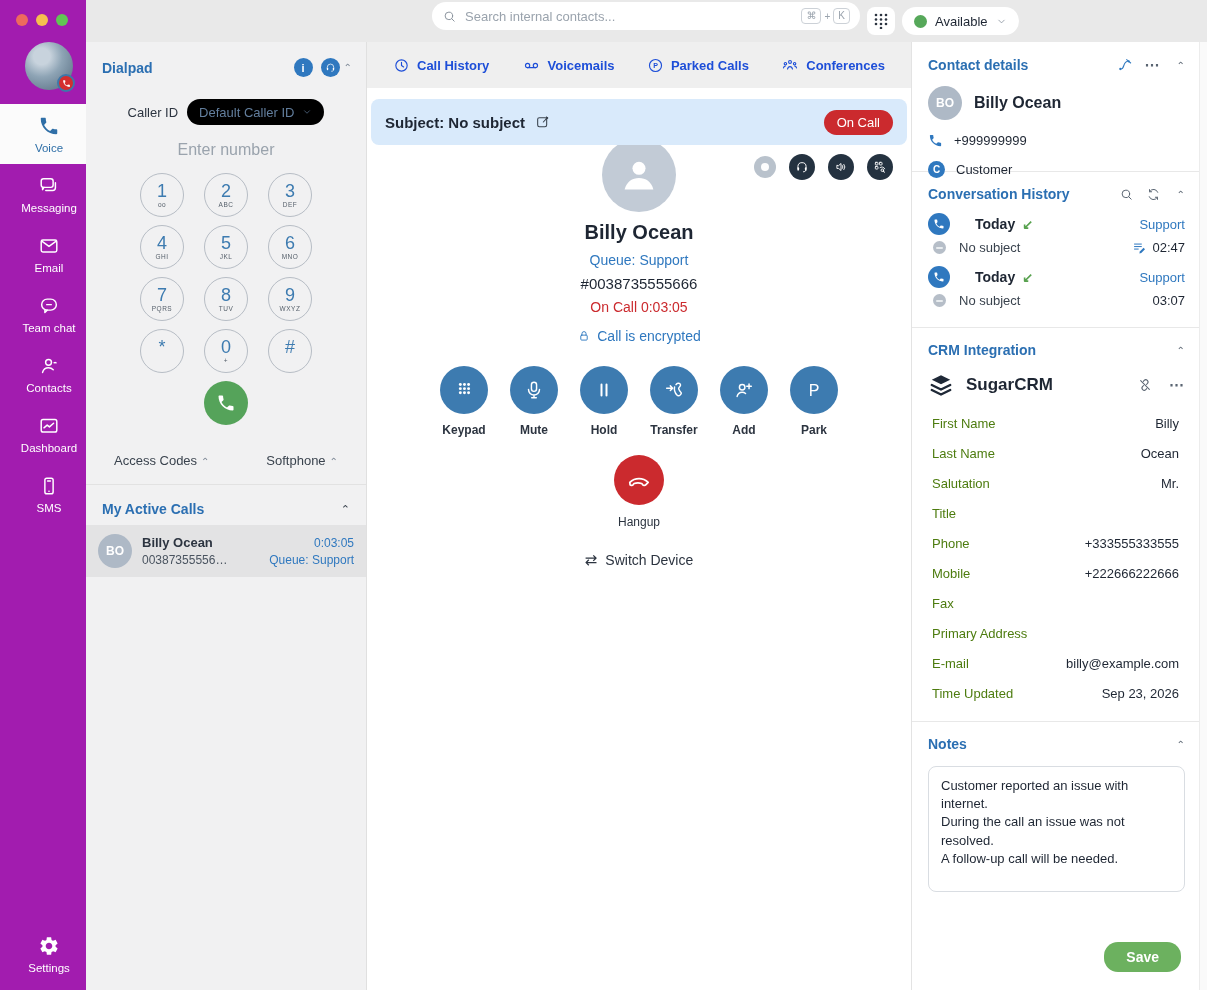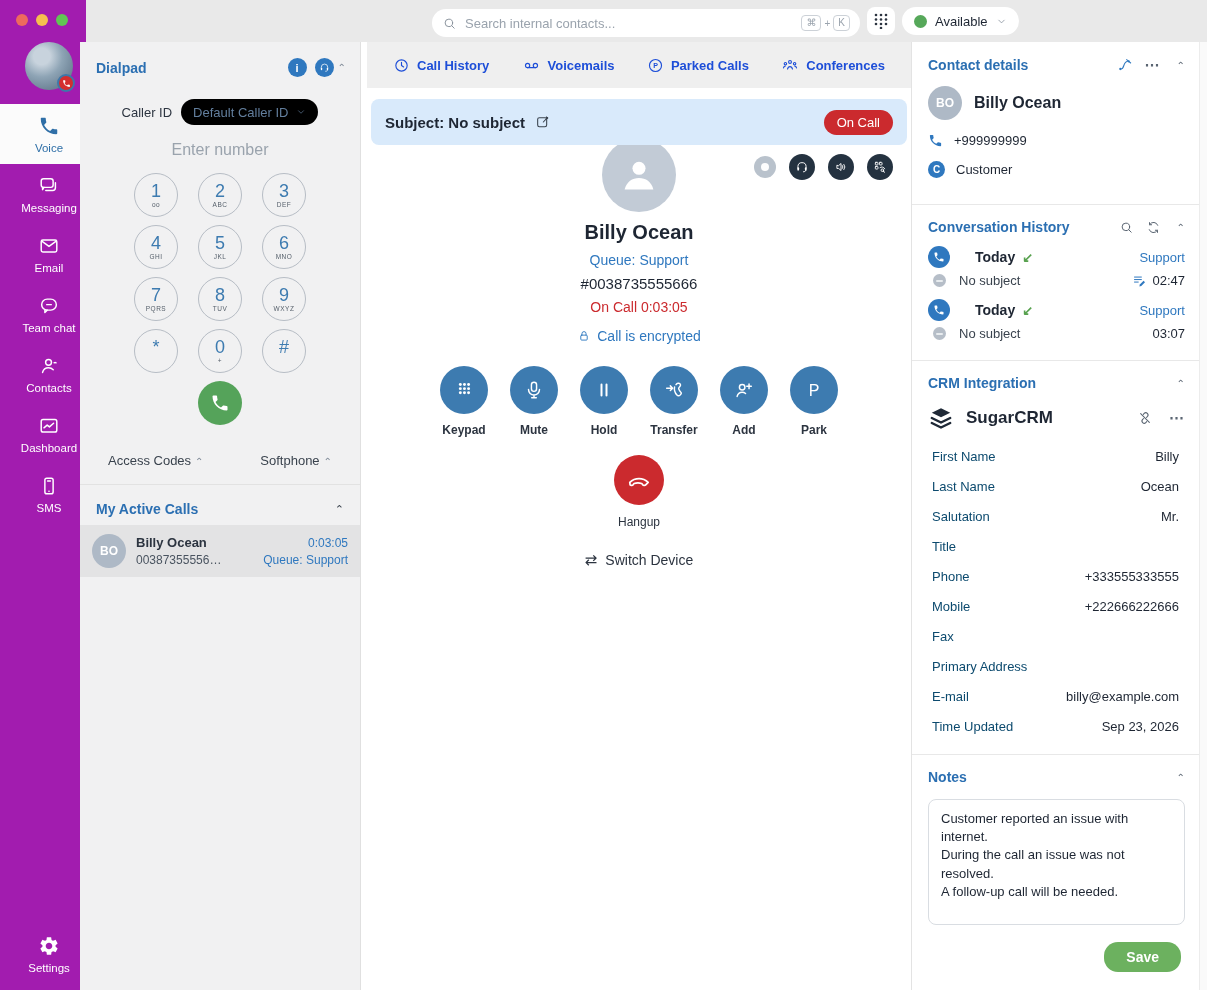--- a/index.html
+++ b/index.html
@@ -20,33 +20,33 @@
     background:radial-gradient(circle at 35% 30%, #c8d3dd 0 18%, #8ea4b5 45%, #51677c 100%); }
   .user-avatar .badge { position:absolute; right:-2px; bottom:-2px; width:18px; height:18px; border-radius:50%; background:#d42e2e; border:2px solid #3d77a9; display:flex; align-items:center; justify-content:center; color:#fff; }
   .nav { margin-top:14px; width:100%; display:flex; flex-direction:column; }
   .nav-item { width:100%; height:60px; display:flex; flex-direction:column; align-items:center; justify-content:center; gap:5px; color:#fff; cursor:pointer; }
   .nav-item .lbl { font-size:11.5px; }
   .nav-item.active { background:#fbfbfb; color:#2f6fa7; }
   .nav-settings { margin-top:auto; margin-bottom:6px; }
 
   
   .topbar { position:absolute; left:86px; top:0; width:1121px; height:42px; background:#e9e9e9; }
-  .search-pill { position:absolute; left:346px; top:9px; width:428px; height:28px; background:#fff; border-radius:14px; display:flex; align-items:center; padding:0 10px; color:#8b949e; }
+  .search-pill { position:absolute; left:346px; top:2px; width:428px; height:28px; background:#fff; border-radius:14px; display:flex; align-items:center; padding:0 10px; color:#8b949e; }
   .search-pill input { border:none; outline:none; flex:1; font-size:13px; background:transparent; color:#3a434e; margin-left:8px; font-family:"Liberation Sans",sans-serif; }
   .search-pill input::placeholder { color:#9aa3ad; }
   .kbd { border:1px solid #ccd1d7; border-radius:4px; color:#9aa3ad; font-size:10px; padding:1px 4px; line-height:12px; }
   .kbd-plus { color:#9aa3ad; font-size:10px; margin:0 3px; }
   .grid-btn { position:absolute; left:781px; top:7px; width:28px; height:28px; background:#fff; border-radius:8px; display:flex; align-items:center; justify-content:center; color:#2c3440; cursor:pointer; }
   .status-pill { position:absolute; left:816px; top:7px; height:28px; background:#fff; border-radius:14px; display:flex; align-items:center; gap:8px; padding:0 12px; cursor:pointer; }
   .status-dot { width:13px; height:13px; border-radius:50%; background:#56a85a; }
   .status-pill .lbl { font-size:13px; color:#1e2633; }
   .chev { color:#7b8694; }
 
   
-  .dialpad { position:absolute; left:80px; top:42px; width:281px; height:948px; background:#f1f1f2; border-right:1px solid #e0e0e0; }
+  .dialpad { position:absolute; left:86px; top:42px; width:281px; height:948px; background:#f1f1f2; border-right:1px solid #e0e0e0; }
   .dp-head { display:flex; align-items:center; padding:16px 14px 0 16px; }
   .sec-title { font-size:14px; font-weight:bold; color:#2b6fb2; }
   .dp-head .spacer, .spacer { flex:1; }
   .round-ic { width:19px; height:19px; border-radius:50%; background:#2f78bf; color:#fff; display:flex; align-items:center; justify-content:center; font-size:11px; font-weight:bold; margin-left:8px; cursor:pointer; }
   .dp-caller { display:flex; align-items:center; justify-content:center; gap:9px; margin-top:22px; }
   .dp-caller .lbl { font-size:13px; color:#2c3440; }
   .callerid-pill { background:#000000; border-radius:13px; height:26px; display:flex; align-items:center; gap:8px; padding:0 12px; color:#637f9e; font-size:13px; cursor:pointer; }
   .enter-number { display:block; width:200px; margin:16px auto 0; border:none; outline:none; background:transparent; text-align:center; font-size:16px; color:#3a434e; font-family:"Liberation Sans",sans-serif; }
   .enter-number::placeholder { color:#9aa3ad; }
   .keys { width:172px; margin:14px auto 0; display:grid; grid-template-columns:repeat(3,44px); column-gap:20px; row-gap:8px; justify-content:center; }
@@ -94,21 +94,21 @@
   .hangup .albl { font-size:12px; font-weight:normal; color:#2c3440; }
   .switch-dev { display:flex; align-items:center; gap:8px; margin-top:22px; font-size:14px; color:#2c3440; cursor:pointer; }
   .switch-dev .gl { font-size:15px; }
 
   
   .rightpanel { position:absolute; left:911px; top:42px; width:288px; height:948px; background:#fff; border-left:1px solid #e3e3e3; display:flex; flex-direction:column; }
   .rp-sec { padding:14px 14px 0 16px; border-bottom:1px solid #e8e8e8; }
   .rp-head { display:flex; align-items:center; gap:12px; }
   .rp-head .ic { color:#5a6572; cursor:pointer; }
   .rp-head .ic.blue { color:#2f78bf; }
-  .sec-contact { height:163px; }
+  .sec-contact { height:130px; }
   .contact-row { display:flex; align-items:center; gap:12px; margin-top:12px; }
   .contact-row .nm { font-size:16px; font-weight:bold; }
   .c-line { display:flex; align-items:center; gap:11px; margin-top:13px; font-size:13px; color:#1e2633; }
   .c-line .pic { color:#2f78bf; }
   .c-badge { width:17px; height:17px; border-radius:50%; background:#2f78bf; color:#fff; font-size:10px; font-weight:bold; display:flex; align-items:center; justify-content:center; }
   .sec-history { height:156px; }
   .hist-entry { margin-top:11px; }
   .h-l1, .h-l2 { display:flex; align-items:center; }
   .h-call { width:22px; height:22px; border-radius:50%; background:#2f78bf; color:#fff; display:flex; align-items:center; justify-content:center; margin-right:10px; }
   .h-day { font-size:14px; font-weight:bold; color:#1e2633;margin-left:15px; }
@@ -121,21 +121,21 @@
   .h-note { color:#2f78bf; margin-right:5px; }
   .h-time { font-size:13px; color:#1e2633; }
   .sec-crm { height:394px; }
   .crm-provider { display:flex; align-items:center; gap:12px; margin-top:14px; }
   .crm-logo { color:#1f2937; }
   .crm-provider .nm { font-size:17px; font-weight:bold; }
   .crm-provider .ics { margin-left:auto; display:flex; align-items:center; gap:16px; color:#5a6572; }
   .crm-provider .ics span { cursor:pointer; }
   .crm-rows { margin-top:10px; }
   .crm-row { display:flex; align-items:center; height:30px; font-size:13px; padding-left:4px; }
-  .crm-row .cl { color:#0c4a6e; }
+  .crm-row .cl { color:#4d7c0f; }
   .crm-row .cv { margin-left:auto; color:#1e2633; font-weight:500; padding-right:6px; }
   .sec-notes { flex:1; border-bottom:none; display:flex; flex-direction:column; padding-bottom:12px; }
   .notes-area { margin-top:14px; width:100%; height:126px; border:1px solid #d9dde2; border-radius:8px; background:#fff; resize:none; outline:none; font-family:"Liberation Sans",sans-serif; font-size:13px; line-height:1.4; color:#1e2633; padding:10px 12px; }
   .save-btn { margin:auto 4px 6px auto; background:#6cb15f; color:#fff; border:none; border-radius:14px; padding:7px 22px; font-size:14px; font-weight:bold; font-family:"Liberation Sans",sans-serif; cursor:pointer; }
   .scrollstrip { position:absolute; left:1199px; top:42px; width:8px; height:948px; background:#fafafa; border-left:1px solid #ececec; }
   .ellipsis { font-size:15px; letter-spacing:1px; color:#5a6572; font-weight:bold; }
 </style>
 </head>
 <body>
 

